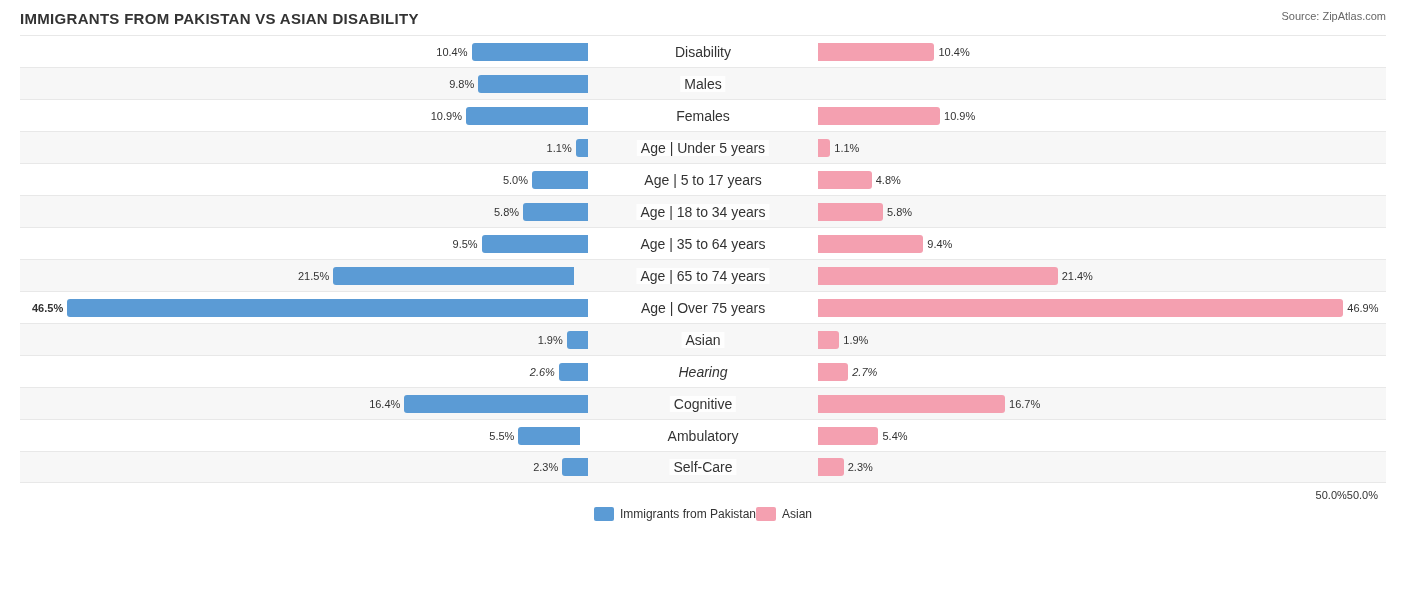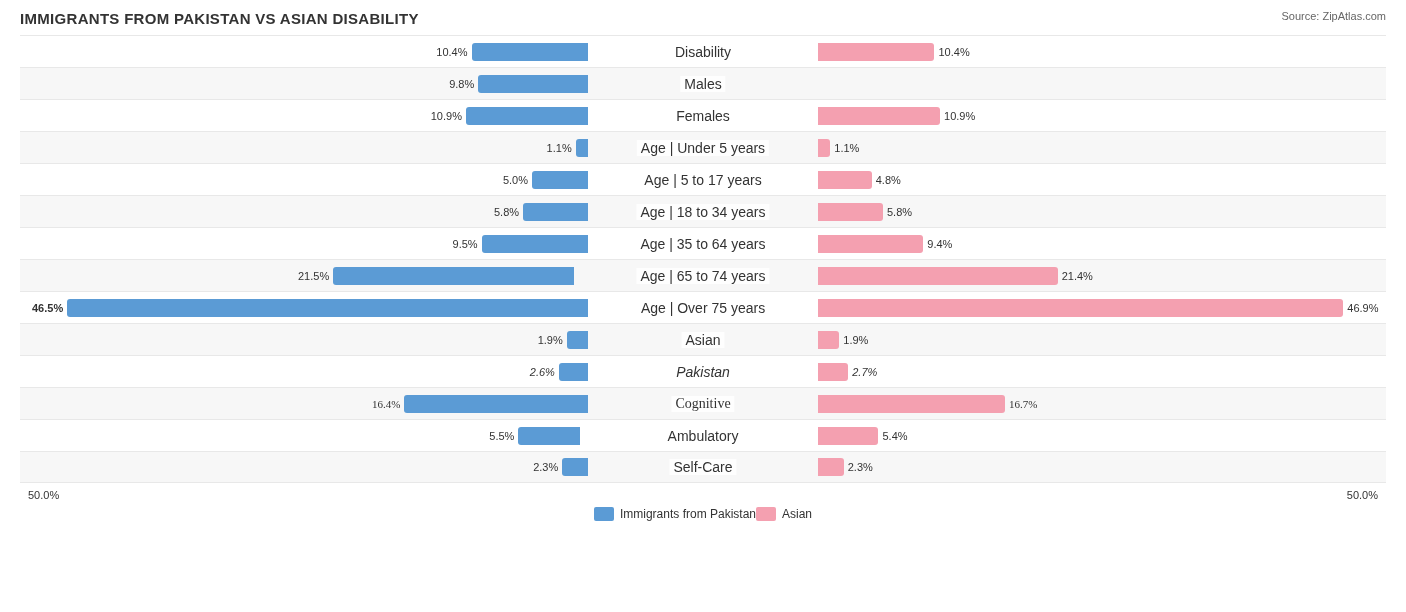--- a/index.html
+++ b/index.html
@@ -105,24 +105,23 @@
       font-size: 14px;
       color: #333;
       white-space: nowrap;
       text-align: center;
       z-index: 10;
       background: rgba(255,255,255,0.85);
       padding: 0 4px;
     }
     .axis-labels {
       display: flex;
-      justify-content: space-between;
+      justify-content: flex-end;
       margin-top: 6px;
       padding: 0 8px;
-      gap: 36px;
     }
     .axis-label {
       font-size: 11px;
       color: #333;
     }
     .legend {
       display: flex;
       justify-content: center;
       margin-top: 6px;
     }
@@ -311,30 +310,30 @@
     </div>
   </div>
       <div class="row">
     <div class="bar-area" style="position:relative; width:100%; height:28px;font-style:italic;">
 
       <div class="left-section" style="right:calc(50% + 115px); padding-right:0;">
         <span class="bar-label-left">2.6%</span>
         <div class="bar-left" style="width:29.12px;"></div>
       </div>
 
-      <div class="center-label">Pakistan</div>
+      <div class="center-label">Hearing</div>
 
       <div class="right-section" style="left:calc(50% + 115px);">
         <div class="bar-right" style="width:30.240000000000002px;"></div>
         <span class="bar-label-right">2.7%</span>
       </div>
     </div>
   </div>
       <div class="row alt-bg">
-    <div class="bar-area" style="position:relative; width:100%; height:28px;font-family:Liberation Serif, serif;">
+    <div class="bar-area" style="position:relative; width:100%; height:28px;">
 
       <div class="left-section" style="right:calc(50% + 115px); padding-right:0;">
         <span class="bar-label-left">16.4%</span>
         <div class="bar-left" style="width:183.67999999999998px;"></div>
       </div>
 
       <div class="center-label">Cognitive</div>
 
       <div class="right-section" style="left:calc(50% + 115px);">
         <div class="bar-right" style="width:187.04px;"></div>

